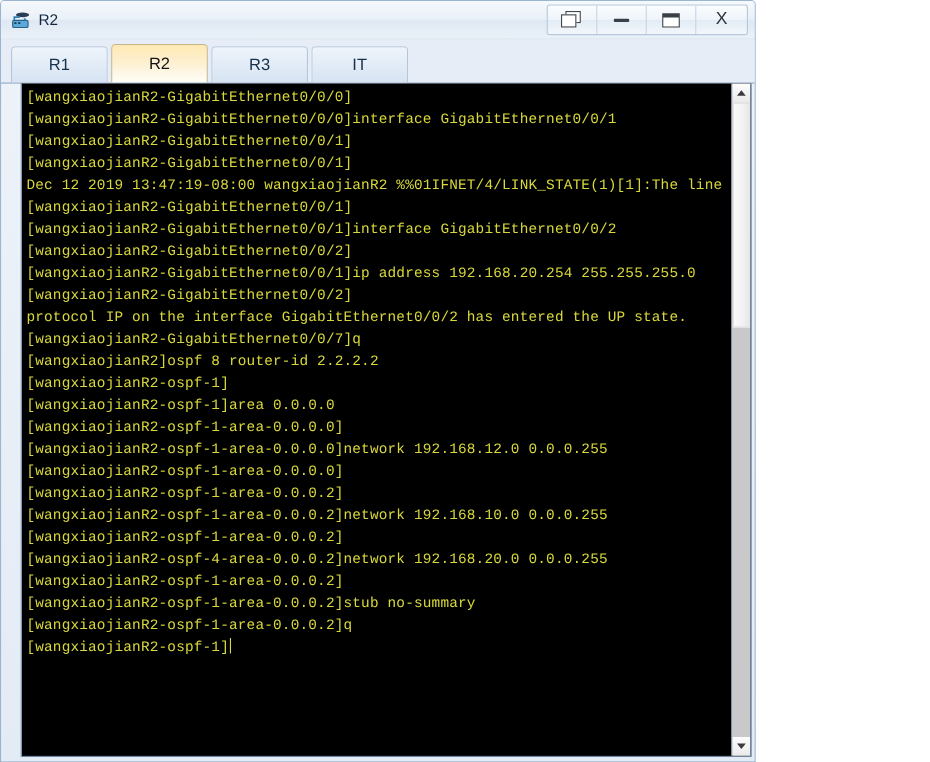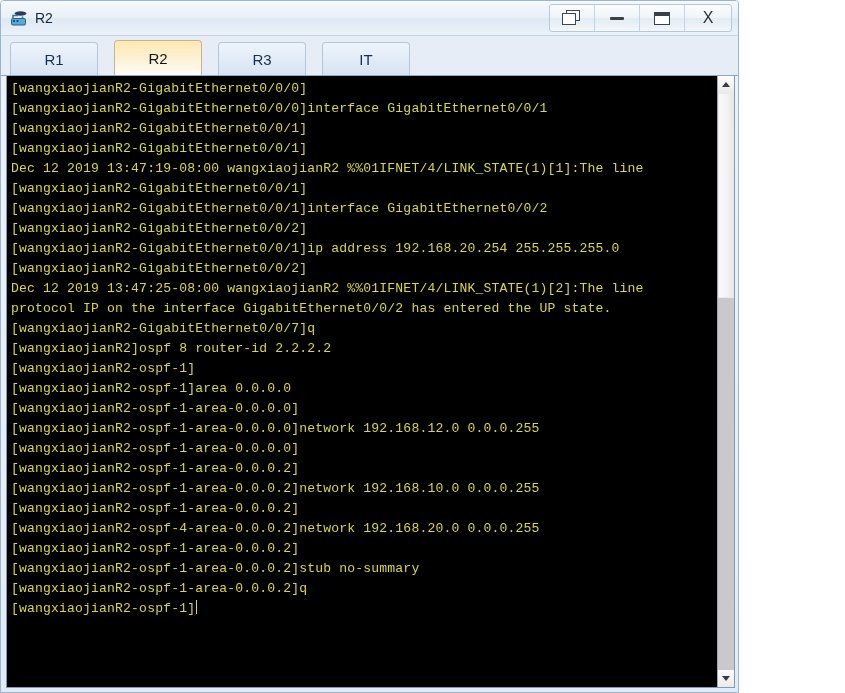--- a/index.html
+++ b/index.html
@@ -11,21 +11,21 @@
     width: 845px;
     height: 693px;
     overflow: hidden;
     font-family: "Liberation Sans", sans-serif;
   }
 
   
   .window {
     position: absolute;
     left: 0; top: 0;
-    width: 739px;
+    width: 687px;
     height: 693px;
     box-sizing: border-box;
     background: linear-gradient(to bottom, #eef3f9 0%, #e3ebf5 100%);
     border: 1px solid #9bb4d0;
     border-radius: 4px 4px 0 0;
     display: flex;
     flex-direction: column;
   }
 
   
@@ -125,21 +125,21 @@
     border-bottom: 1px solid #8fa8c4;
     display: flex;
     align-items: flex-end;
     padding: 0 0 0 9px;
     box-sizing: border-box;
     position: relative;
   }
   .tab {
     height: 33px;
     min-width: 88px;
-    margin-right: 16px;
+    margin-right: 3px;
     box-sizing: border-box;
     border: 1px solid #b4c6da;
     border-bottom: none;
     border-radius: 4px 4px 0 0;
     background: linear-gradient(to bottom, #eef4fb 0%, #e0eaf6 60%, #d7e4f3 100%);
     display: flex;
     align-items: center;
     justify-content: center;
     font-size: 15px;
     color: #17304c;
@@ -152,21 +152,21 @@
     height: 35px;
   }
 
   
   .term-wrap {
     flex: 1 1 auto;
     display: flex;
     background: #000000;
     border: 1px solid #7f99b8;
     border-top: none;
-    margin: 0 3px 4px 5px;
+    margin: 0 3px 4px 18px;
     box-sizing: border-box;
     overflow: hidden;
     position: relative;
   }
   .term {
     flex: 1 1 auto;
     background: #000000;
     padding: 3px 0 0 4px;
     box-sizing: border-box;
     overflow: hidden;
@@ -290,21 +290,20 @@
         <div class="line">[wangxiaojianR2-GigabitEthernet0/0/0]</div>
         <div class="line">[wangxiaojianR2-GigabitEthernet0/0/0]interface GigabitEthernet0/0/1</div>
         <div class="line">[wangxiaojianR2-GigabitEthernet0/0/1]</div>
         <div class="line">[wangxiaojianR2-GigabitEthernet0/0/1]</div>
         <div class="line">Dec 12 2019 13:47:19-08:00 wangxiaojianR2 %%01IFNET/4/LINK_STATE(1)[1]:The line</div>
         <div class="line">[wangxiaojianR2-GigabitEthernet0/0/1]</div>
         <div class="line">[wangxiaojianR2-GigabitEthernet0/0/1]interface GigabitEthernet0/0/2</div>
         <div class="line">[wangxiaojianR2-GigabitEthernet0/0/2]</div>
         <div class="line">[wangxiaojianR2-GigabitEthernet0/0/1]ip address 192.168.20.254 255.255.255.0</div>
         <div class="line">[wangxiaojianR2-GigabitEthernet0/0/2]</div>
-        <div class="line">Dec 12 2019 13:47:25-08:00 wangxiaojianR2 %%01IFNET/4/LINK_STATE(1)[2]:The line</div>
         <div class="line">protocol IP on the interface GigabitEthernet0/0/2 has entered the UP state.</div>
         <div class="line">[wangxiaojianR2-GigabitEthernet0/0/7]q</div>
         <div class="line">[wangxiaojianR2]ospf 8 router-id 2.2.2.2</div>
         <div class="line">[wangxiaojianR2-ospf-1]</div>
         <div class="line">[wangxiaojianR2-ospf-1]area 0.0.0.0</div>
         <div class="line">[wangxiaojianR2-ospf-1-area-0.0.0.0]</div>
         <div class="line">[wangxiaojianR2-ospf-1-area-0.0.0.0]network 192.168.12.0 0.0.0.255</div>
         <div class="line">[wangxiaojianR2-ospf-1-area-0.0.0.0]</div>
         <div class="line">[wangxiaojianR2-ospf-1-area-0.0.0.2]</div>
         <div class="line">[wangxiaojianR2-ospf-1-area-0.0.0.2]network 192.168.10.0 0.0.0.255</div>

